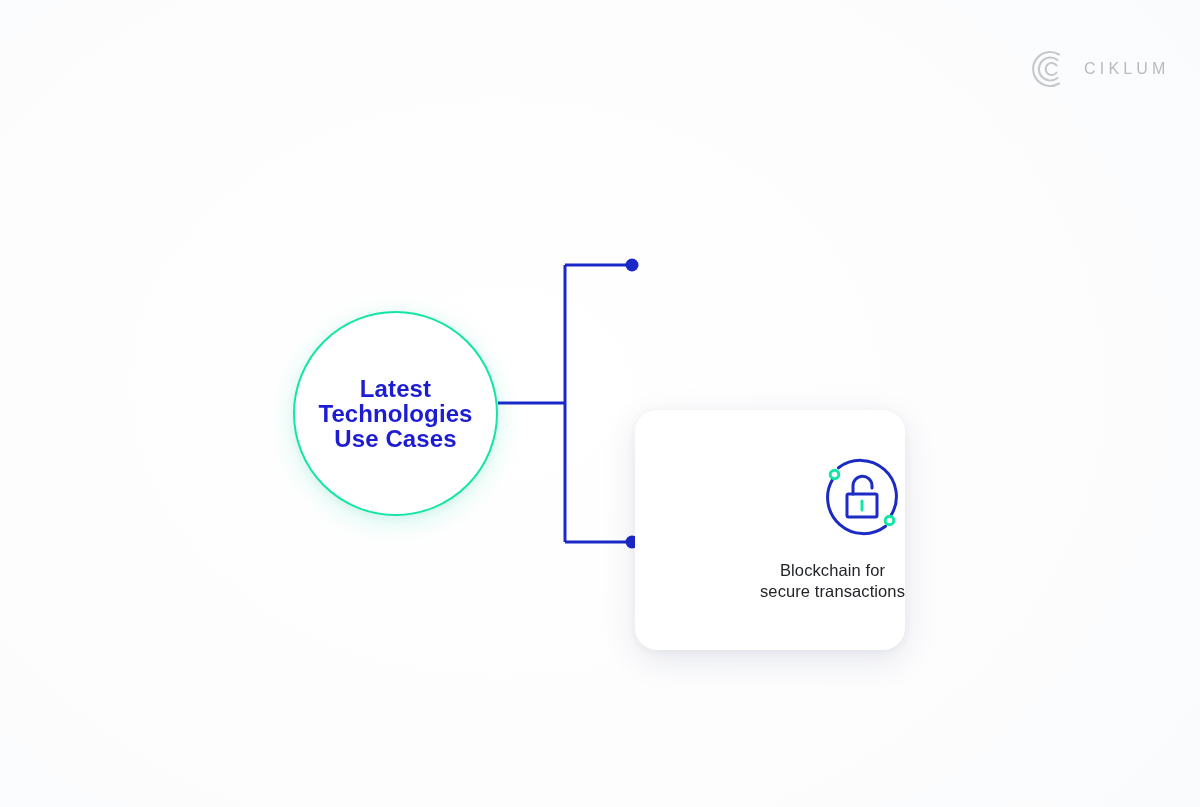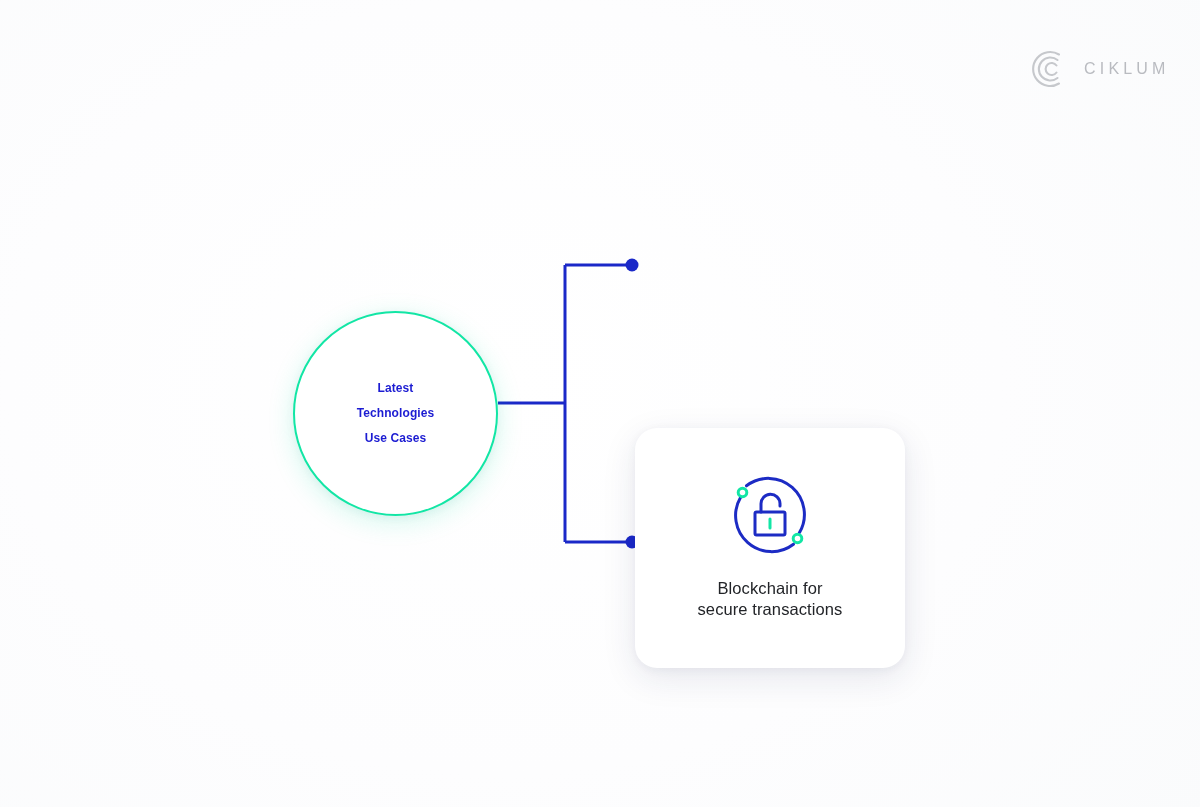--- a/index.html
+++ b/index.html
@@ -54,21 +54,21 @@
     background: #ffffff;
     border: 2px solid #12e6a5;
     box-sizing: border-box;
     box-shadow: 0 6px 26px rgba(18, 230, 165, 0.18),
                 0 2px 10px rgba(40, 50, 90, 0.05);
     display: flex;
     align-items: center;
     justify-content: center;
   }
   .hub-label {
-    font-size: 12px;
+    font-size: 24px;
     line-height: 25px;
     font-weight: 700;
     color: #1c1cd2;
     text-align: center;
     white-space: pre-line;
     letter-spacing: 0.1px;
   }
 
   
   .connectors {
@@ -87,21 +87,21 @@
     height: 240px;
     background: #ffffff;
     border-radius: 22px;
     box-shadow: 0 10px 34px rgba(31, 41, 84, 0.10),
                 0 2px 10px rgba(31, 41, 84, 0.05);
     display: flex;
     flex-direction: column;
     align-items: center;
   }
   #card-ai  { left: 635px; top: 150px; }
-  #card-bc  { left: 635px; top: 428px; }
+  #card-bc  { left: 635px; top: 410px; align-items: flex-end; }
 
   .card-icon {
     margin-top: 44px;
     width: 86px;
     height: 86px;
     display: block;
   }
   .card-title {
     margin-top: 20px;
     font-size: 16.5px;

